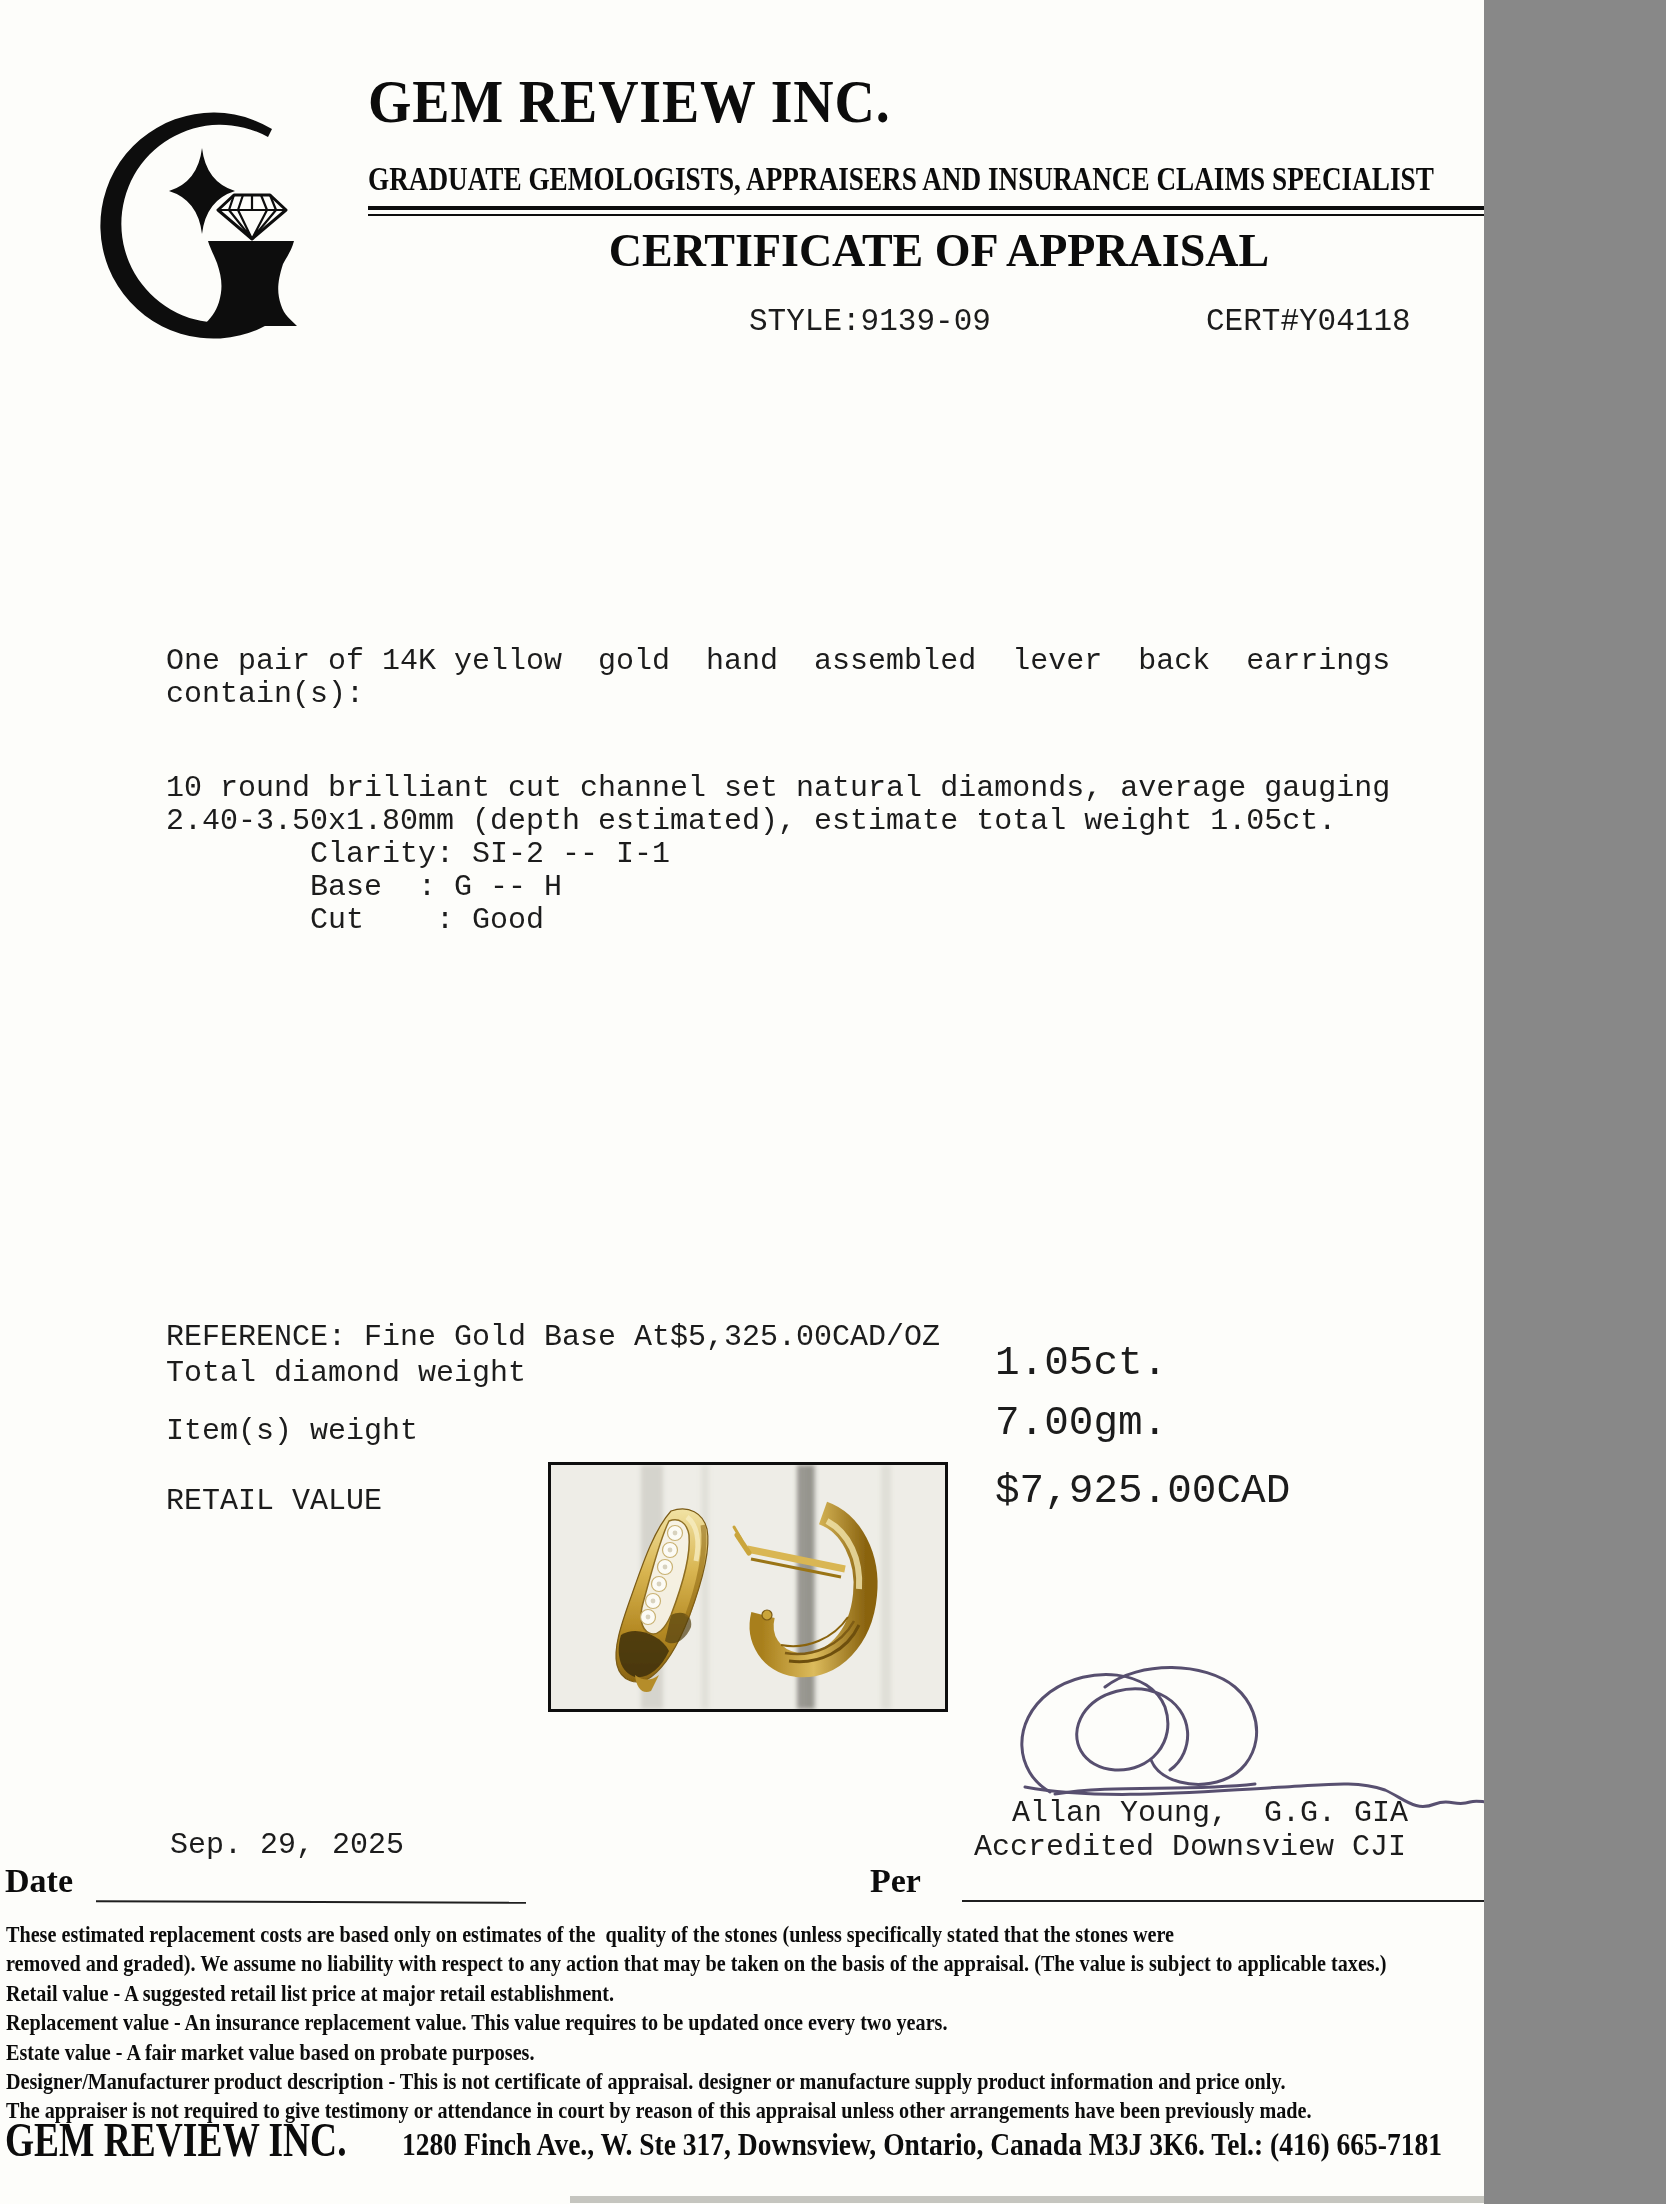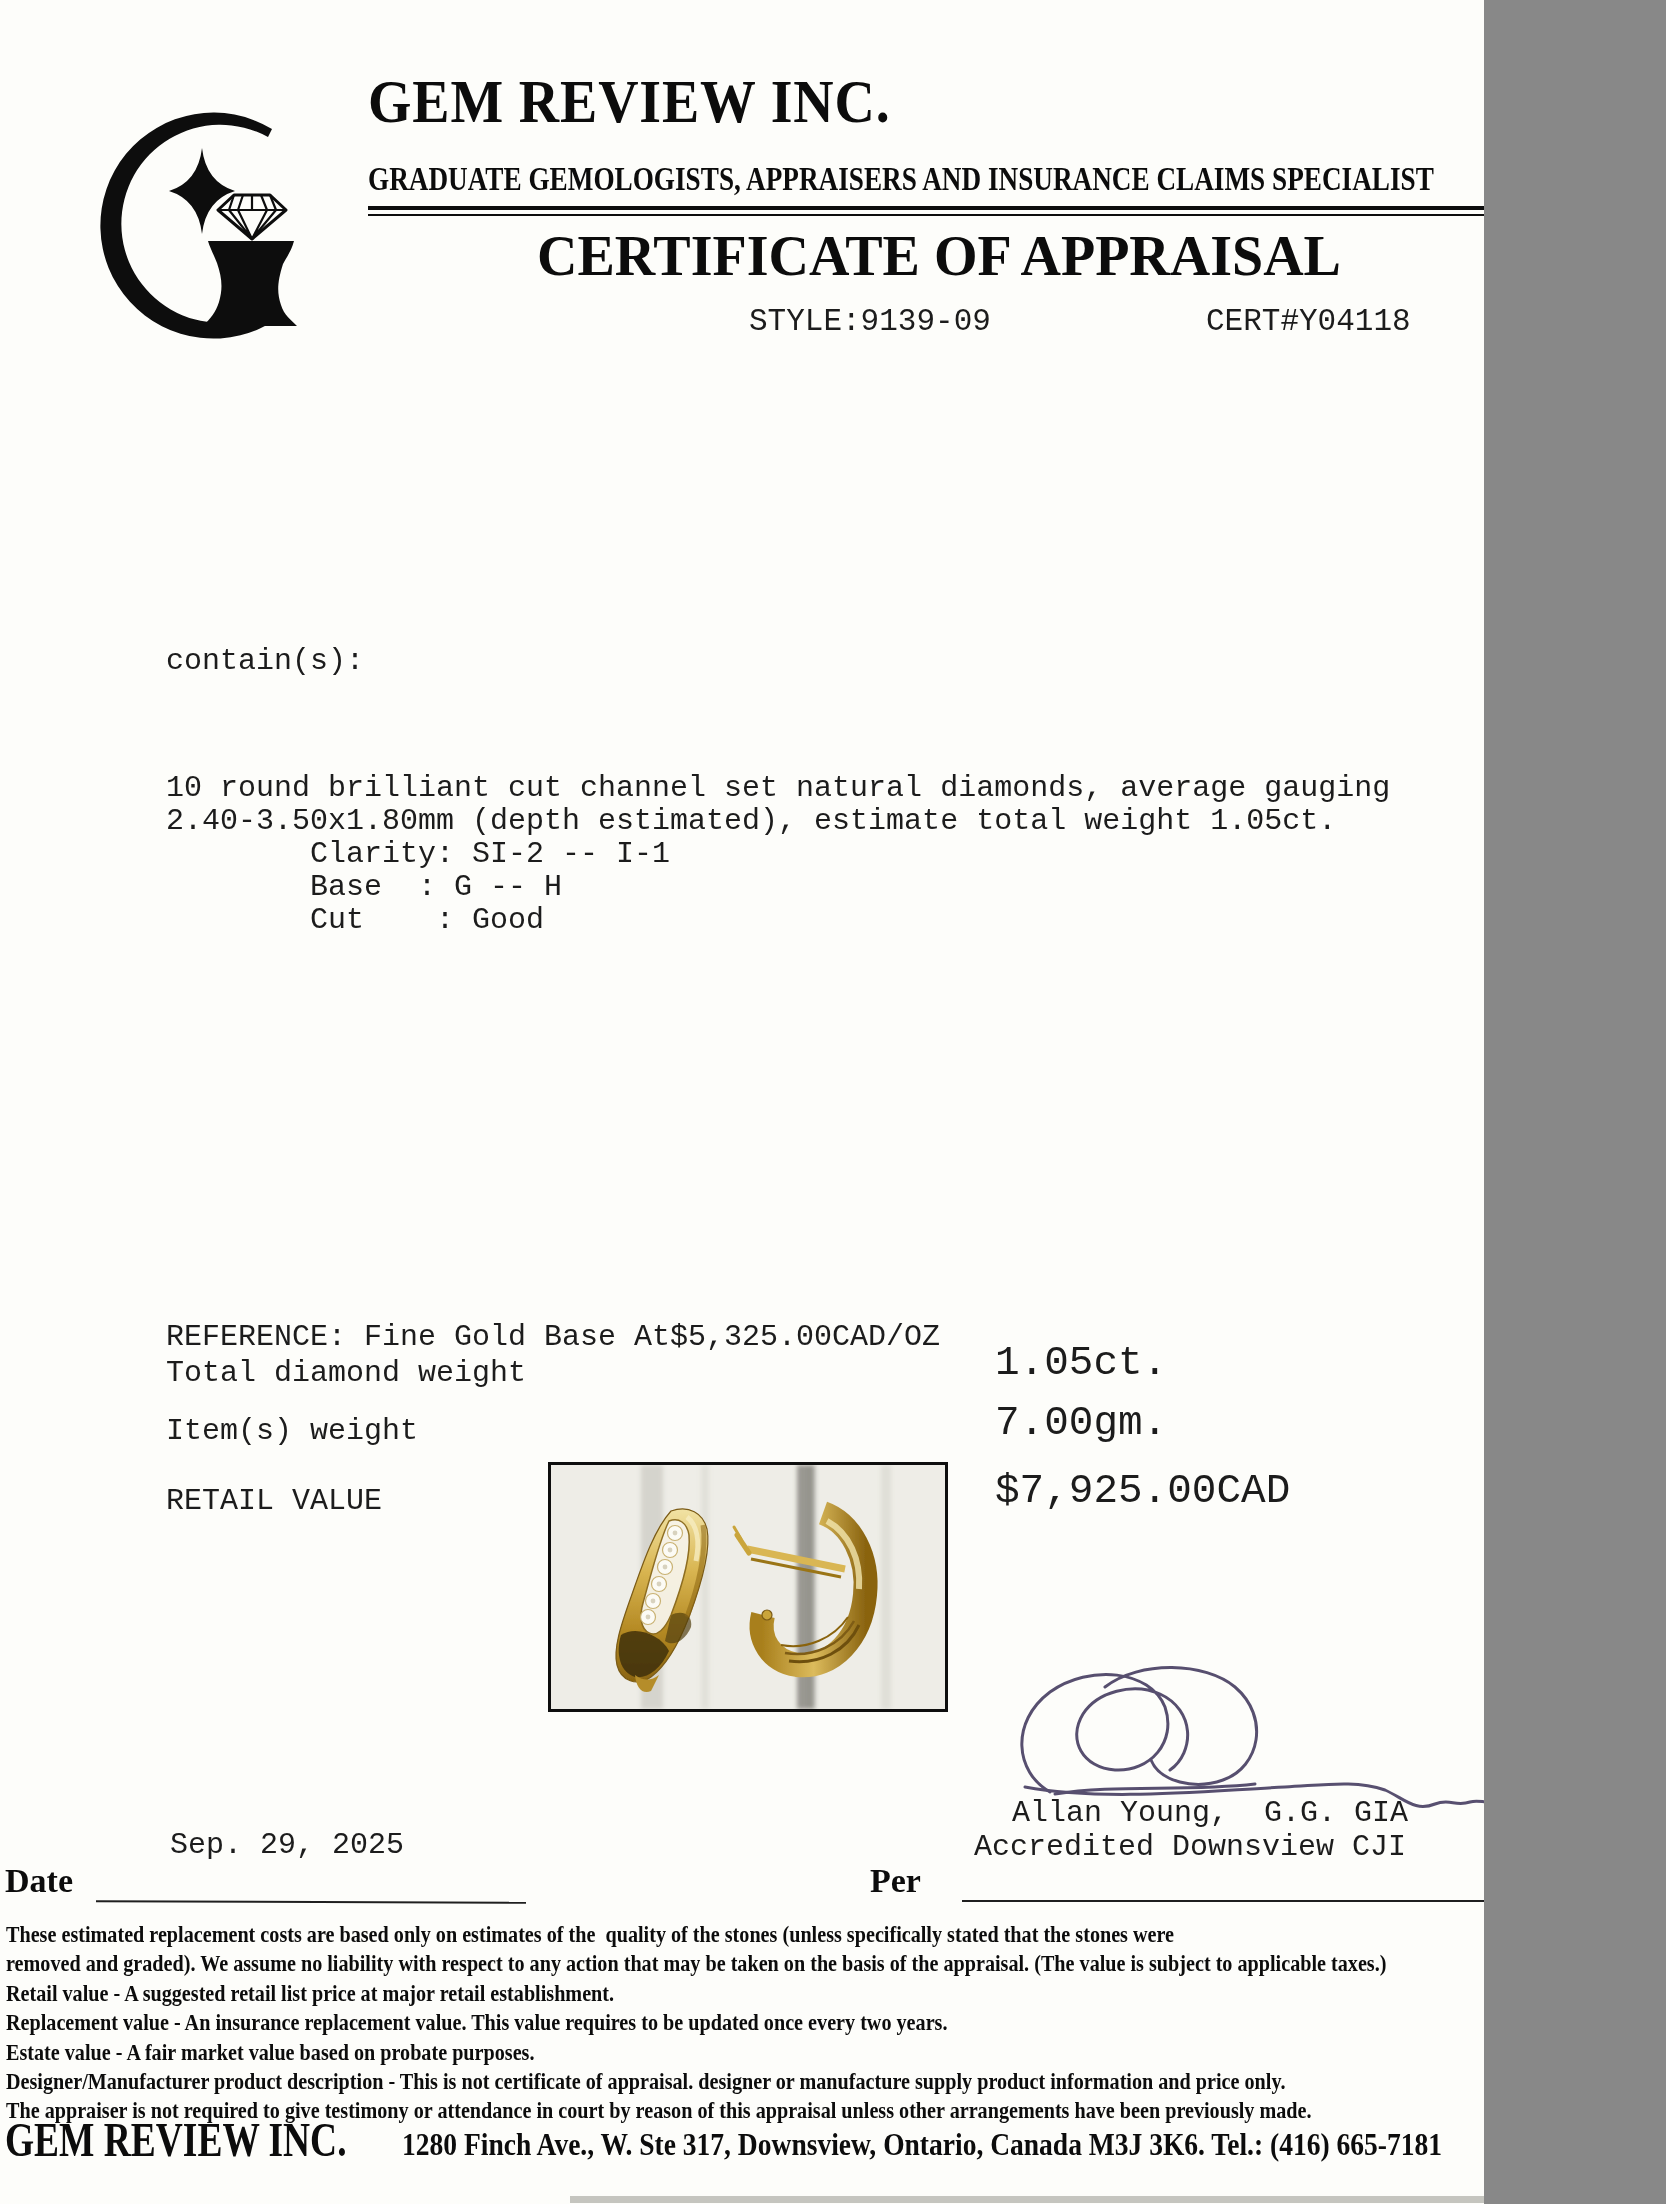--- a/index.html
+++ b/index.html
@@ -15,21 +15,21 @@
   .serif-b{font-family:"Liberation Serif", serif;font-weight:bold;color:#0c0c0c;}
   .mono{font-family:"Liberation Mono","DejaVu Sans Mono",monospace;color:#1c1c1c;white-space:pre;}
   .cx{display:inline-block;transform-origin:0 50%;}
   
   .company-title{font-size:62px;letter-spacing:1px;transform:scaleX(.90);}
   .tagline{font-size:34px;transform:scaleX(.80);white-space:nowrap;}
   .rule-wrap{left:368px;top:206px;width:1142px;}
   .rule-a{border-top:4px solid #0d0d0d;height:4px;}
   .rule-b{border-top:2px solid #0d0d0d;}
   .cert-title-box{left:368px;top:224px;width:1142px;text-align:center;}
-  .cert-title{font-size:56px;transform-origin:50% 50%;transform:scaleX(.76);white-space:nowrap;}
+  .cert-title{font-size:46px;transform-origin:50% 50%;transform:scaleX(.76);white-space:nowrap;}
   .h-id{font-size:31px;}
   
   .body-line{font-size:30px;line-height:33px;}
   
   .val-label{font-size:30px;}
   .val-value{font-size:41px;text-align:left;width:430px;left:995px;}
   
   .photo-frame{left:548px;top:1462px;width:394px;height:244px;border:3px solid #0e0e0e;background:#eeede7;}
   
   .sig-line{font-size:30px;}
@@ -74,20 +74,21 @@
   </div>
 
   <div class="abs cert-title-box">
     <span class="serif-b cert-title">CERTIFICATE OF APPRAISAL</span>
   </div>
 
   <div class="abs mono h-id" style="left:720px;top:304px;margin-left:29px;">STYLE:9139-09</div>
   <div class="abs mono h-id" style="left:1206px;top:304px;">CERT#Y04118</div>
 
   <div class="abs" style="left:166px;top:645px;">
+    <div class="mono body-line">One pair of 14K yellow  gold  hand  assembled  lever  back  earrings</div>
     <div class="mono body-line">contain(s):</div>
   </div>
 
   <div class="abs" style="left:166px;top:772px;">
     <div class="mono body-line">10 round brilliant cut channel set natural diamonds, average gauging</div>
     <div class="mono body-line">2.40-3.50x1.80mm (depth estimated), estimate total weight 1.05ct.</div>
     <div class="mono body-line">        Clarity: SI-2 -- I-1</div>
     <div class="mono body-line">        Base  : G -- H</div>
     <div class="mono body-line">        Cut    : Good</div>
   </div>

